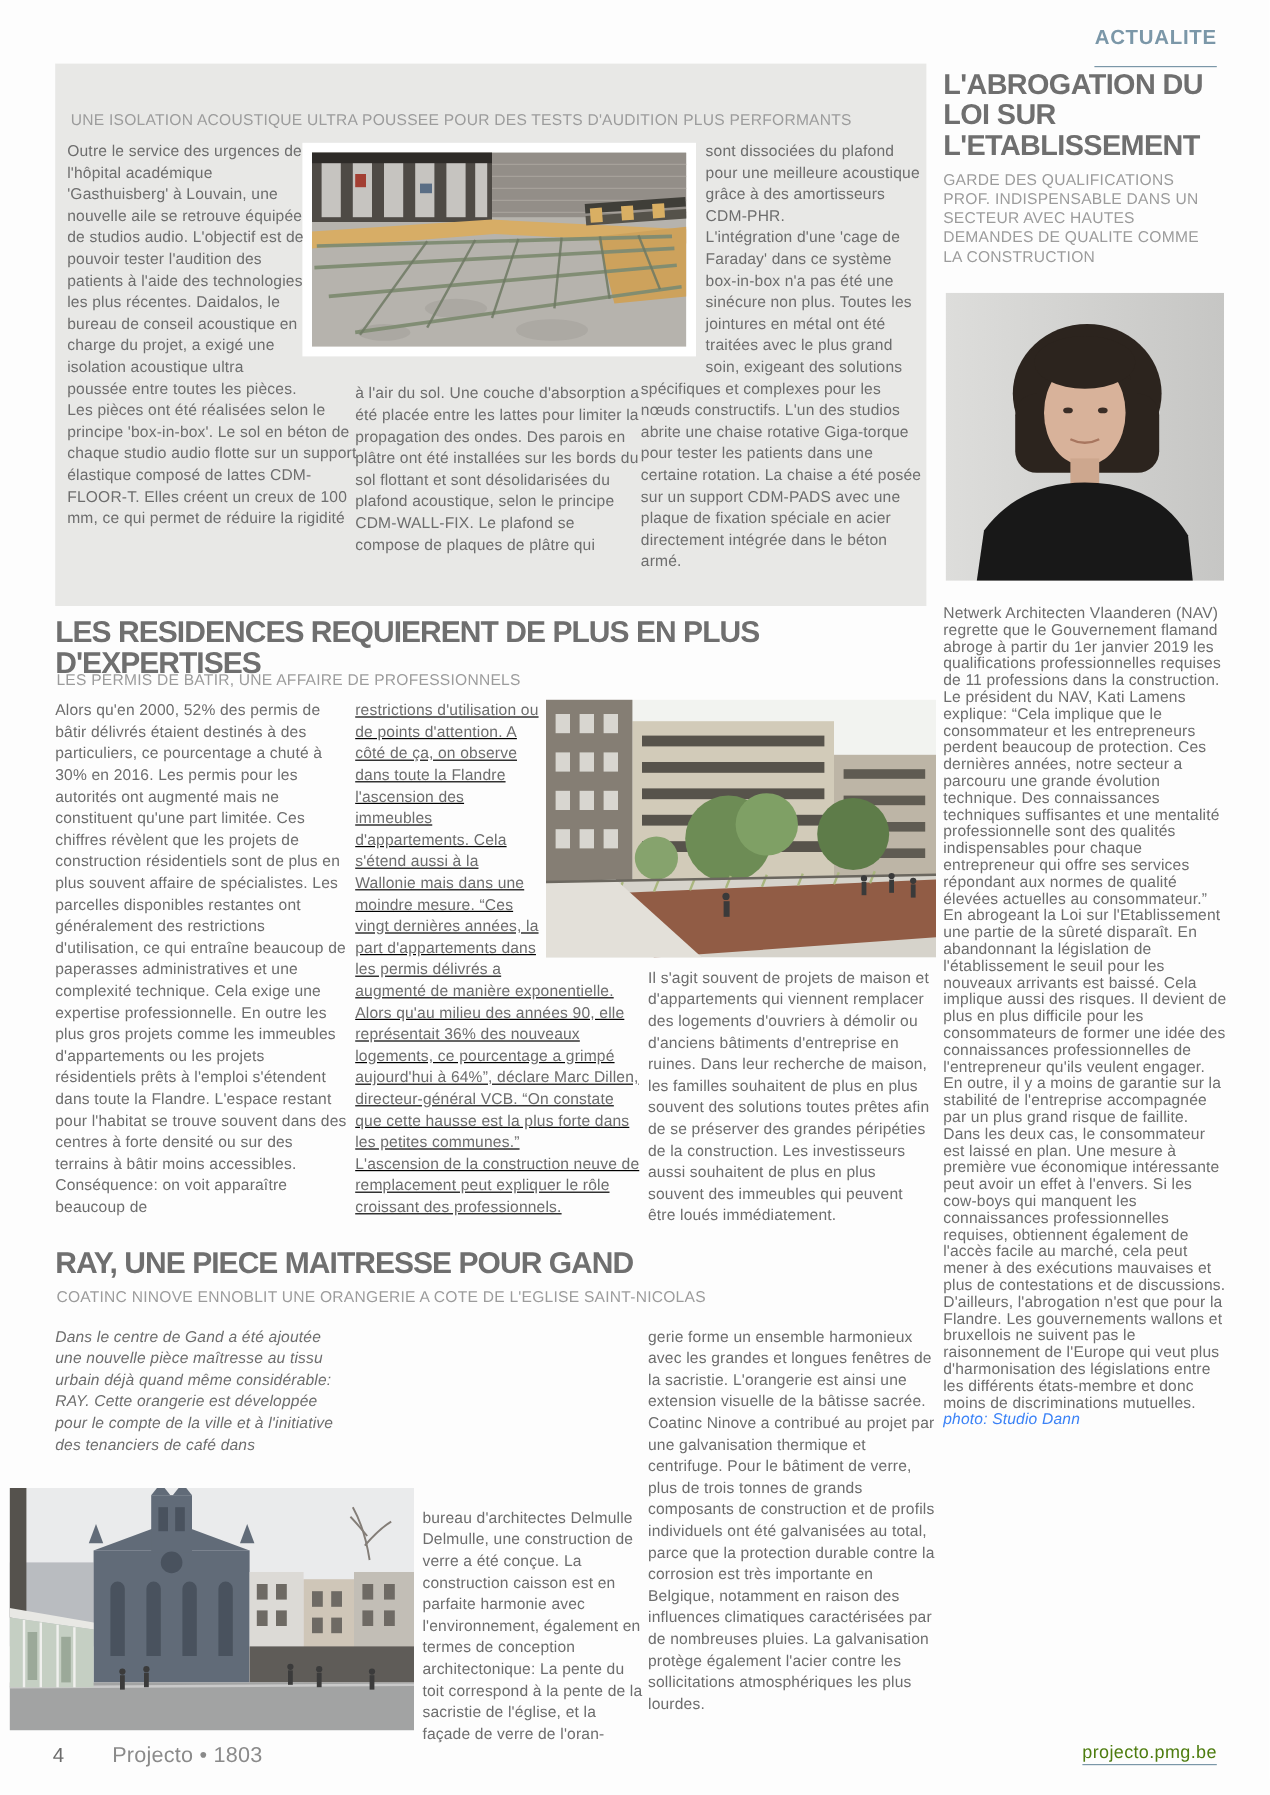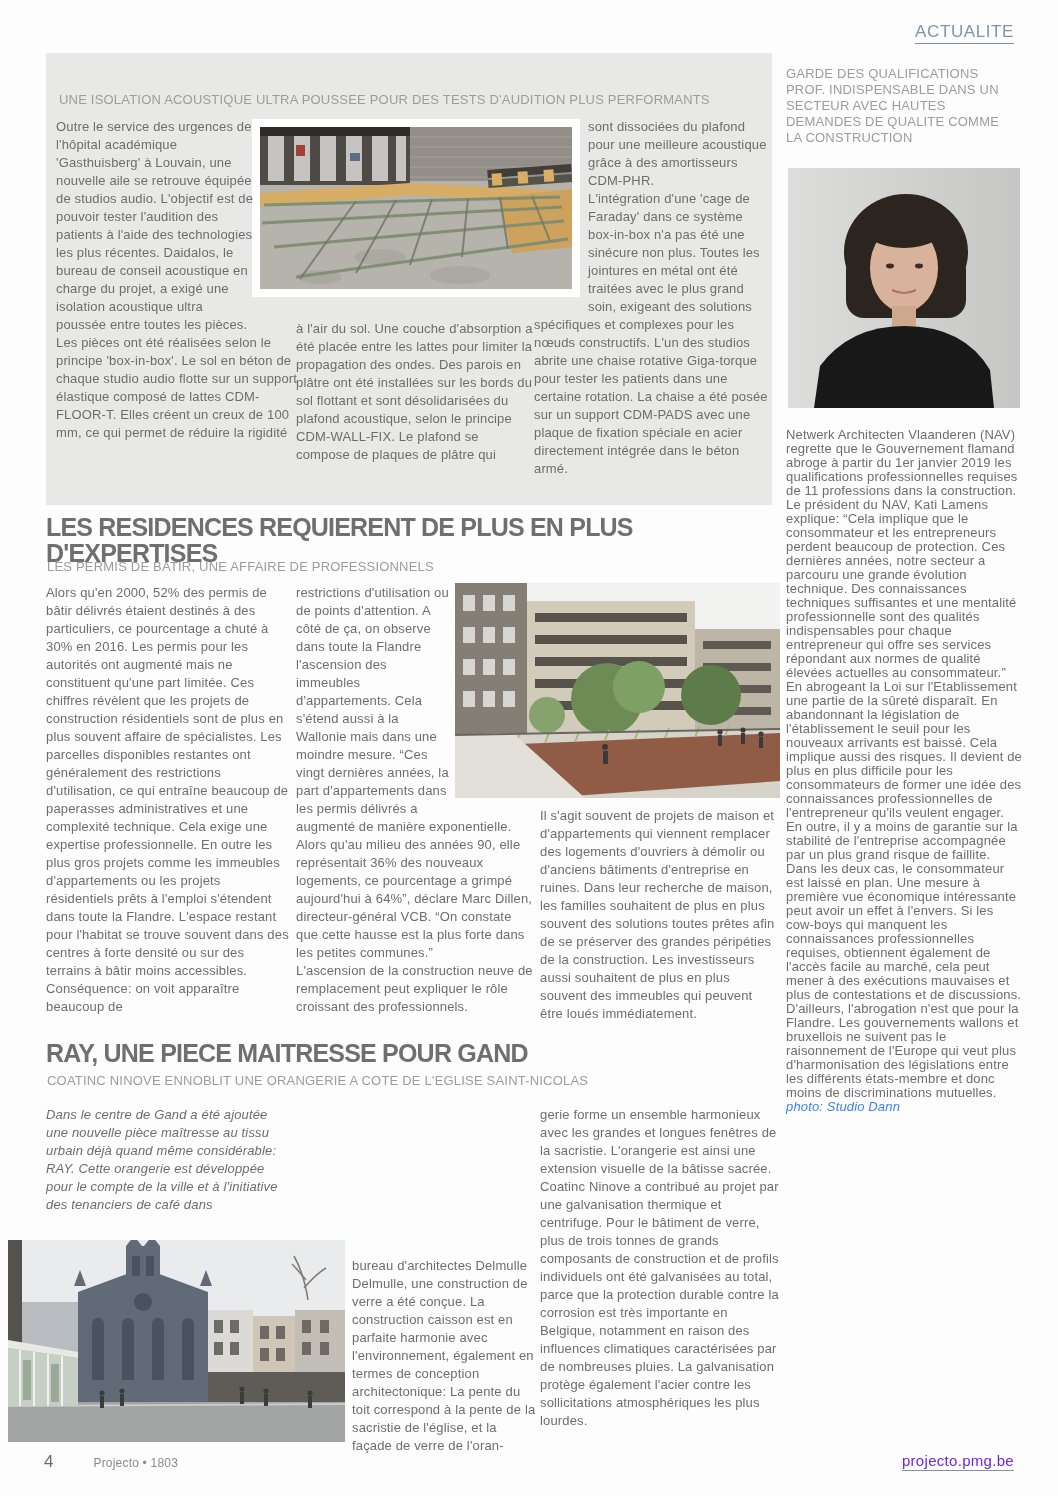--- a/index.html
+++ b/index.html
@@ -4,21 +4,21 @@
 <style>
   html,body{margin:0;padding:0;background:#ffffff;}
   .page{
     position:relative;width:1058px;height:1496px;background:#fdfdfd;
     font-family:"Liberation Sans",sans-serif;overflow:hidden;
   }
   
   .kicker{
     position:absolute;top:22px;right:44px;
     font-size:17px;letter-spacing:.6px;color:#7b97a8;
-    border-bottom:1.5px solid #7b97a8;padding-bottom:1px;font-weight:400;
+    border-bottom:1.5px solid #7b97a8;padding-bottom:13px;font-weight:700;
   }
   .art-title{font-size:25px;font-weight:bold;color:#6f6f6f;letter-spacing:-.8px;line-height:1.05;}
   .art-sub{font-size:13px;color:#9c9c9c;letter-spacing:.2px;}
   .body-txt{
     font-size:13px;line-height:14px;color:#6d6d6d;letter-spacing:.15px;
     white-space:pre-line;text-align:left;
   }
   .abs{position:absolute;}
   .flt-r{float:right;}
   .flt-l{float:left;}
@@ -32,23 +32,23 @@
   .photo-frame svg,.photo-plain svg{display:block;}
   
   .sidebar{position:absolute;left:786px;top:58px;width:238px;}
   .sidebar .art-title{font-size:24px;letter-spacing:-.5px;line-height:1.06;}
   .sidebar .art-sub{display:block;margin-top:8px;line-height:16px;width:220px;}
   .sidebar .portrait{margin:22px 0 20px 2px;}
   .credit{font-size:13px;line-height:14px;color:#3b82f6;font-style:italic;letter-spacing:.15px;}
   
   .footer-left{position:absolute;left:44px;top:1452px;color:#6f6f6f;}
   .footer-left .pgnum{font-size:17px;color:#6b6b6b;}
-  .footer-left .edition{font-size:12px;color:#8a8a8a;margin-left:12px;letter-spacing:.2px;padding-left:28px;}
+  .footer-left .edition{font-size:18px;color:#8a8a8a;margin-left:12px;letter-spacing:.2px;padding-left:28px;}
   .footer-site{
-    position:absolute;right:44px;top:1452px;font-size:15px;color:#6d28d9;
+    position:absolute;right:44px;top:1452px;font-size:15px;color:#4d7c0f;
     border-bottom:1.5px solid #7b97a8;padding-bottom:1px;letter-spacing:.3px;
   }
 </style>
 </head>
 <body>
 
 <div class="page">
 
   <div class="kicker">ACTUALITE</div>
 
@@ -120,20 +120,21 @@
     </div>
 
     <div class="abs" style="left:488px;top:64px;width:238px;">
       <span class="flt-l" style="width:54px;height:192px;"></span>
       <span class="body-txt">sont dissociées du plafond pour une meilleure acoustique grâce à des amortisseurs CDM-PHR.
 L'intégration d'une 'cage de Faraday' dans ce système box-in-box n'a pas été une sinécure non plus. Toutes les jointures en métal ont été traitées avec le plus grand soin, exigeant des solutions spécifiques et complexes pour les nœuds constructifs. L'un des studios abrite une chaise rotative Giga-torque pour tester les patients dans une certaine rotation. La chaise a été posée sur un support CDM-PADS avec une plaque de fixation spéciale en acier directement intégrée dans le béton armé.</span>
     </div>
   </div>
 
   <div class="sidebar">
+    <div class="art-title">L'ABROGATION DU LOI SUR L'ETABLISSEMENT</div>
     <div class="art-sub">GARDE DES QUALIFICATIONS PROF. INDISPENSABLE DANS UN SECTEUR AVEC HAUTES DEMANDES DE QUALITE COMME LA CONSTRUCTION</div>
 
     <div class="portrait photo-plain">
       <svg width="232" height="240" viewBox="0 0 232 240">
         <defs>
           <linearGradient id="pbg" x1="0" y1="0" x2="1" y2="0">
             <stop offset="0" stop-color="#dddddb"></stop>
               <stop offset="1" stop-color="#c6c6c4"></stop>
           </linearGradient>
         </defs>
@@ -221,21 +222,21 @@
         <rect x="148" y="168" width="5" height="13"></rect>
           <circle cx="150" cy="164" r="3"></circle>
       </g>
     </svg>
   </div>
 
   <div class="abs" style="left:46px;top:583px;width:245px;">
     <span class="body-txt">Alors qu'en 2000, 52% des permis de bâtir délivrés étaient destinés à des particuliers, ce pourcentage a chuté à 30% en 2016. Les permis pour les autorités ont augmenté mais ne constituent qu'une part limitée. Ces chiffres révèlent que les projets de construction résidentiels sont de plus en plus souvent affaire de spécialistes. Les parcelles disponibles restantes ont généralement des restrictions d'utilisation, ce qui entraîne beaucoup de paperasses administratives et une complexité technique. Cela exige une expertise professionnelle. En outre les plus gros projets comme les immeubles d'appartements ou les projets résidentiels prêts à l'emploi s'étendent dans toute la Flandre. L'espace restant pour l'habitat se trouve souvent dans des centres à forte densité ou sur des terrains à bâtir moins accessibles. Conséquence: on voit apparaître beaucoup de</span>
   </div>
 
-  <div class="abs" style="left:296px;top:583px;width:240px;">
+  <div class="abs" style="left:296px;top:583px;width:240px;text-decoration:underline;">
     <span class="flt-r" style="width:84px;height:222px;"></span>
     <span class="body-txt">restrictions d'utilisation ou de points d'attention. A côté de ça, on observe dans toute la Flandre l'ascension des immeubles d'appartements. Cela s'étend aussi à la Wallonie mais dans une moindre mesure. “Ces vingt dernières années, la part d'appartements dans les permis délivrés a augmenté de manière exponentielle. Alors qu'au milieu des années 90, elle représentait 36% des nouveaux logements, ce pourcentage a grimpé aujourd'hui à 64%”, déclare Marc Dillen, directeur-général VCB. “On constate que cette hausse est la plus forte dans les petites communes.”
 L'ascension de la construction neuve de remplacement peut expliquer le rôle croissant des professionnels.</span>
   </div>
 
   <div class="abs" style="left:540px;top:806px;width:239px;">
     <span class="body-txt">Il s'agit souvent de projets de maison et d'appartements qui viennent remplacer des logements d'ouvriers à démolir ou d'anciens bâtiments d'entreprise en ruines. Dans leur recherche de maison, les familles souhaitent de plus en plus souvent des solutions toutes prêtes afin de se préserver des grandes péripéties de la construction. Les investisseurs aussi souhaitent de plus en plus souvent des immeubles qui peuvent être loués immédiatement.</span>
   </div>
 
   <div class="abs art-title" style="left:46px;top:1040px;width:730px;">RAY, UNE PIECE MAITRESSE POUR GAND</div>

